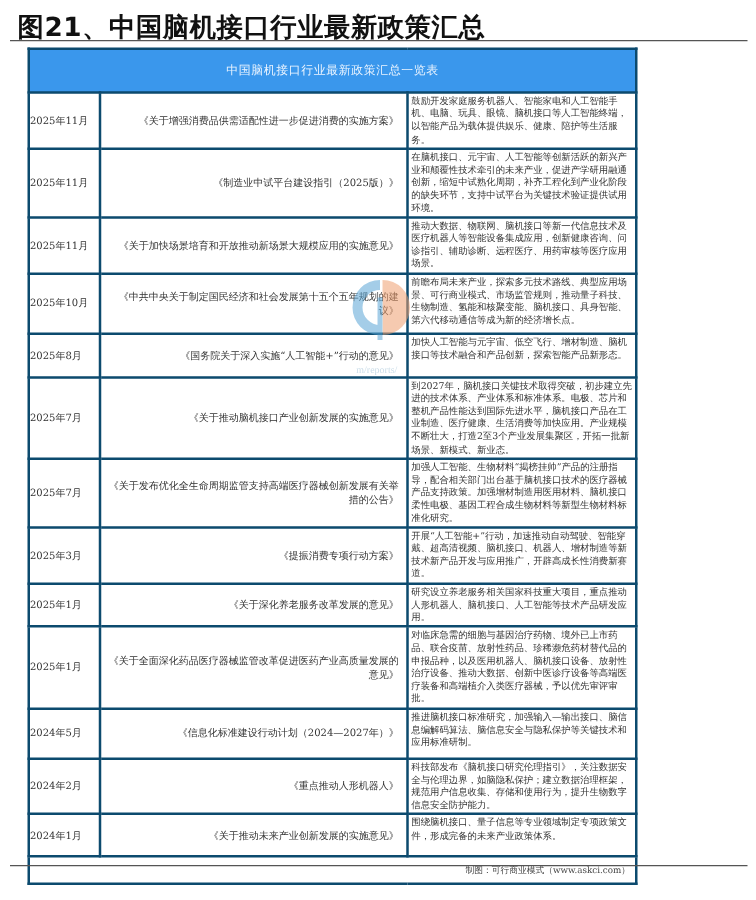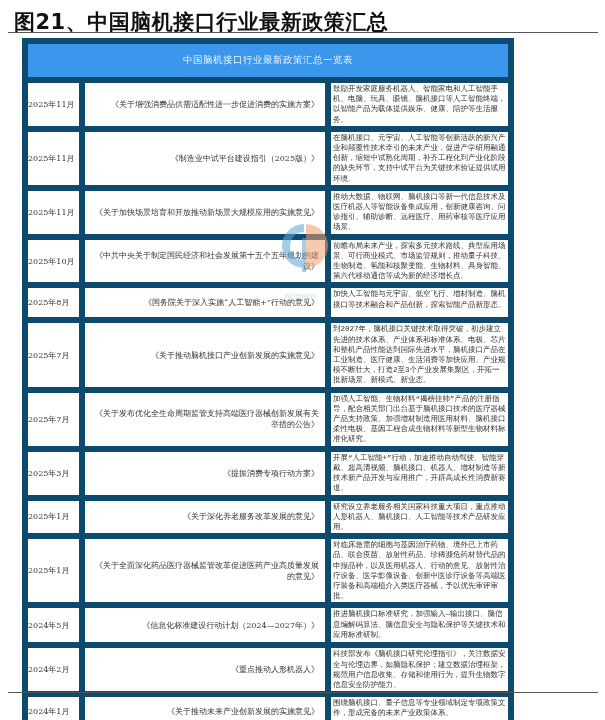--- a/index.html
+++ b/index.html
@@ -2,26 +2,26 @@
 <html><head>
 <meta charset="utf-8">
 <style>
   html, body { margin: 0; padding: 0; background: #ffffff; }
   body { width: 605px; height: 720px; position: relative; overflow: hidden; font-family: "DejaVu Sans", "Liberation Sans", sans-serif; color: #222; }
   .fig-title { position: absolute; left: 14px; top: 8px; font-size: 21px; font-weight: bold; color: #111; letter-spacing: 0.5px; }
   .rule { position: absolute; left: 8px; width: 590px; height: 1px; background: #555; }
   .rule.top { top: 32px; }
   .rule.bottom { top: 692px; }
   table { position: absolute; left: 22px; top: 38px; width: 486px; border-collapse: collapse; table-layout: fixed; font-family: "DejaVu Serif", "Liberation Serif", serif; }
-  td, th { border: 6px solid #0c4a6e; padding: 0; }
+  td, th { border: 2px solid #0c4a6e; padding: 0; }
   .banner { background: #3a97ec; color: #eaf4ff; height: 33px; text-align: center; font-size: 9.5px; font-weight: normal; letter-spacing: 0.5px; }
   .colhead th { background: #dcecf8; height: 21px; font-size: 8.5px; font-weight: bold; color: #333; text-align: center; }
   .date { text-align: left; font-size: 8px; color: #333; }
   .policy { text-align: right; font-size: 8px; color: #333; padding: 0 6px; line-height: 11px; }
-  .content { text-align: left; font-size: 7.5px; color: #333; line-height: 10.2px; padding: 1px 2px 1px 2px; vertical-align: top; font-family: Liberation Mono, monospace; }
+  .content { text-align: left; font-size: 7.5px; color: #333; line-height: 10.2px; padding: 1px 2px 1px 2px; vertical-align: top; }
   .footer-cell { text-align: right; font-size: 7px; color: #444; height: 20px; padding-right: 4px; }
   .source { position: absolute; left: 14px; top: 734px; font-size: 13px; color: #111; }
   .watermark { position: absolute; left: 215px; top: 220px; width: 140px; height: 90px; pointer-events: none; opacity: 0.55; }
   .wm-logo { position: absolute; left: 65px; top: 0px; width: 48px; height: 58px; }
   .wm-text { position: absolute; left: 42px; top: 55px; font-size: 13px; color: #8fb6cf; letter-spacing: 1px; font-family: "DejaVu Sans", sans-serif; }
   .wm-url { position: absolute; left: 70px; top: 71px; font-size: 8px; color: #9fc0d6; font-family: Liberation Serif, serif; }
 </style>
 </head>
 <body>
 
@@ -50,21 +50,21 @@
     <td class="content">在脑机接口、元宇宙、人工智能等创新活跃的新兴产业和颠覆性技术牵引的未来产业，促进产学研用融通创新，缩短中试熟化周期，补齐工程化到产业化阶段的缺失环节，支持中试平台为关键技术验证提供试用环境。</td>
   </tr>
   <tr style="height:41px">
     <td class="date">2025年11月</td>
     <td class="policy">《关于加快场景培育和开放推动新场景大规模应用的实施意见》</td>
     <td class="content">推动大数据、物联网、脑机接口等新一代信息技术及医疗机器人等智能设备集成应用，创新健康咨询、问诊指引、辅助诊断、远程医疗、用药审核等医疗应用场景。</td>
   </tr>
   <tr style="height:48px">
     <td class="date">2025年10月</td>
     <td class="policy">《中共中央关于制定国民经济和社会发展第十五个五年规划的建议》</td>
-    <td class="content">前瞻布局未来产业，探索多元技术路线、典型应用场景、可行商业模式、市场监管规则，推动量子科技、生物制造、氢能和核聚变能、生物材料、具身智能、第六代移动通信等成为新的经济增长点。</td>
+    <td class="content">前瞻布局未来产业，探索多元技术路线、典型应用场景、可行商业模式、市场监管规则，推动量子科技、生物制造、氢能和核聚变能、脑机接口、具身智能、第六代移动通信等成为新的经济增长点。</td>
   </tr>
   <tr style="height:35px">
     <td class="date">2025年8月</td>
     <td class="policy">《国务院关于深入实施“人工智能+”行动的意见》</td>
     <td class="content">加快人工智能与元宇宙、低空飞行、增材制造、脑机接口等技术融合和产品创新，探索智能产品新形态。</td>
   </tr>
   <tr style="height:61px">
     <td class="date">2025年7月</td>
     <td class="policy">《关于推动脑机接口产业创新发展的实施意见》</td>
     <td class="content">到2027年，脑机接口关键技术取得突破，初步建立先进的技术体系、产业体系和标准体系。电极、芯片和整机产品性能达到国际先进水平，脑机接口产品在工业制造、医疗健康、生活消费等加快应用。产业规模不断壮大，打造2至3个产业发展集聚区，开拓一批新场景、新模式、新业态。</td>
@@ -80,21 +80,21 @@
     <td class="content">开展“人工智能+”行动，加速推动自动驾驶、智能穿戴、超高清视频、脑机接口、机器人、增材制造等新技术新产品开发与应用推广，开辟高成长性消费新赛道。</td>
   </tr>
   <tr style="height:33px">
     <td class="date">2025年1月</td>
     <td class="policy">《关于深化养老服务改革发展的意见》</td>
     <td class="content">研究设立养老服务相关国家科技重大项目，重点推动人形机器人、脑机接口、人工智能等技术产品研发应用。</td>
   </tr>
   <tr style="height:60px">
     <td class="date">2025年1月</td>
     <td class="policy">《关于全面深化药品医疗器械监管改革促进医药产业高质量发展的意见》</td>
-    <td class="content">对临床急需的细胞与基因治疗药物、境外已上市药品、联合疫苗、放射性药品、珍稀濒危药材替代品的申报品种，以及医用机器人、行动的意见、放射性治疗设备、医学影像设备、创新中医诊疗设备等高端医疗装备和高端植介入类医疗器械，予以优先审评审批。</td>
+    <td class="content">对临床急需的细胞与基因治疗药物、境外已上市药品、联合疫苗、放射性药品、珍稀濒危药材替代品的申报品种，以及医用机器人、脑机接口设备、放射性治疗设备、推动大数据、创新中医诊疗设备等高端医疗装备和高端植介入类医疗器械，予以优先审评审批。</td>
   </tr>
   <tr style="height:40px">
     <td class="date">2024年5月</td>
     <td class="policy">《信息化标准建设行动计划（2024—2027年）》</td>
     <td class="content">推进脑机接口标准研究，加强输入—输出接口、脑信息编解码算法、脑信息安全与隐私保护等关键技术和应用标准研制。</td>
   </tr>
   <tr style="height:34px">
     <td class="date">2024年2月</td>
     <td class="policy">《重点推动人形机器人》</td>
     <td class="content">科技部发布《脑机接口研究伦理指引》，关注数据安全与伦理边界，如脑隐私保护；建立数据治理框架，规范用户信息收集、存储和使用行为，提升生物数字信息安全防护能力。</td>

